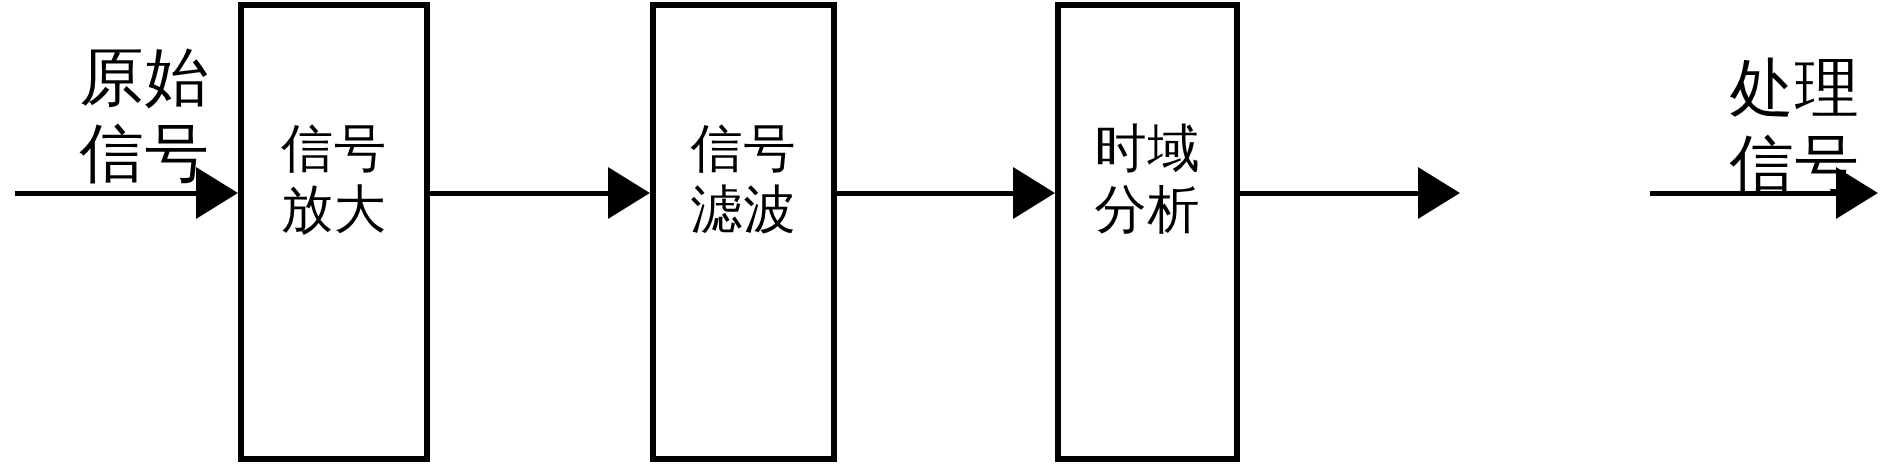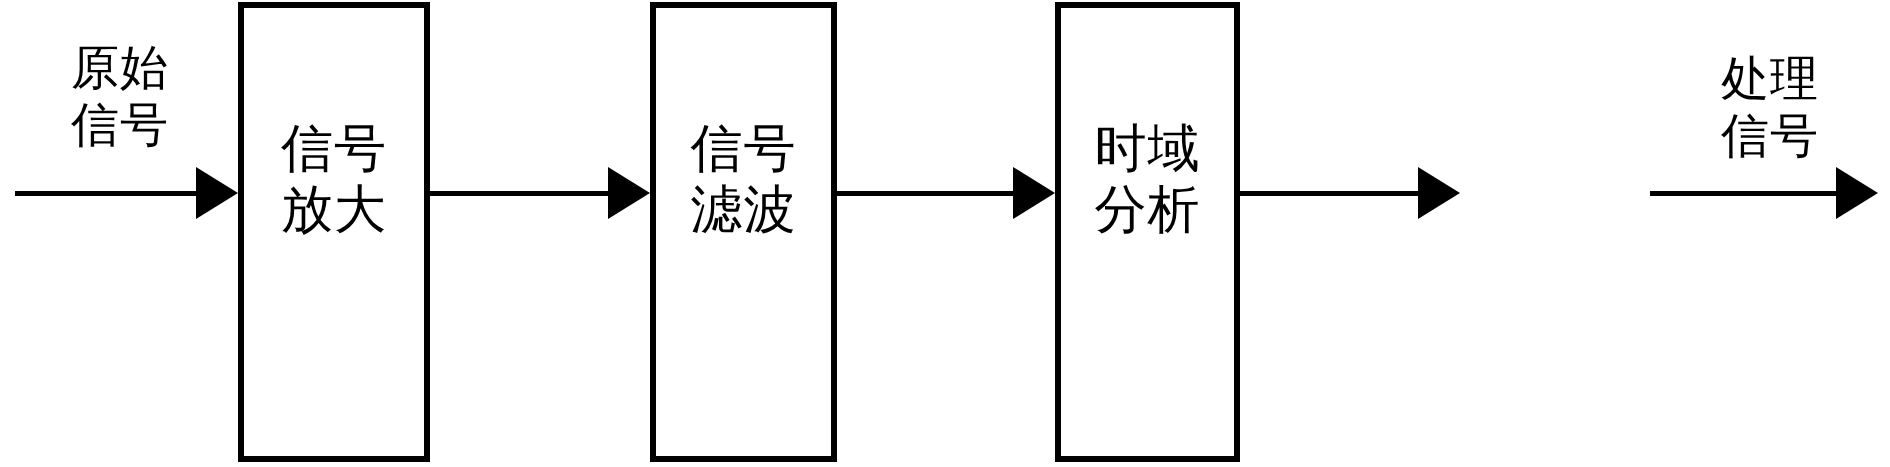--- a/index.html
+++ b/index.html
@@ -55,22 +55,22 @@
     width: 0;
     height: 0;
     border-top: 26px solid transparent;
     border-bottom: 26px solid transparent;
     border-left: 42px solid #000000;
   }
 
   
   .sig-label {
     position: absolute;
-    text-align: center;
-    font-size: 48px;
+    text-align: right;
+    font-size: 64px;
     line-height: 1.18;
     color: #000000;
     letter-spacing: 0.02em;
     white-space: pre-line;
     font-family: Liberation Sans, sans-serif;
   }
 </style>
 </head>
 <body>
 

